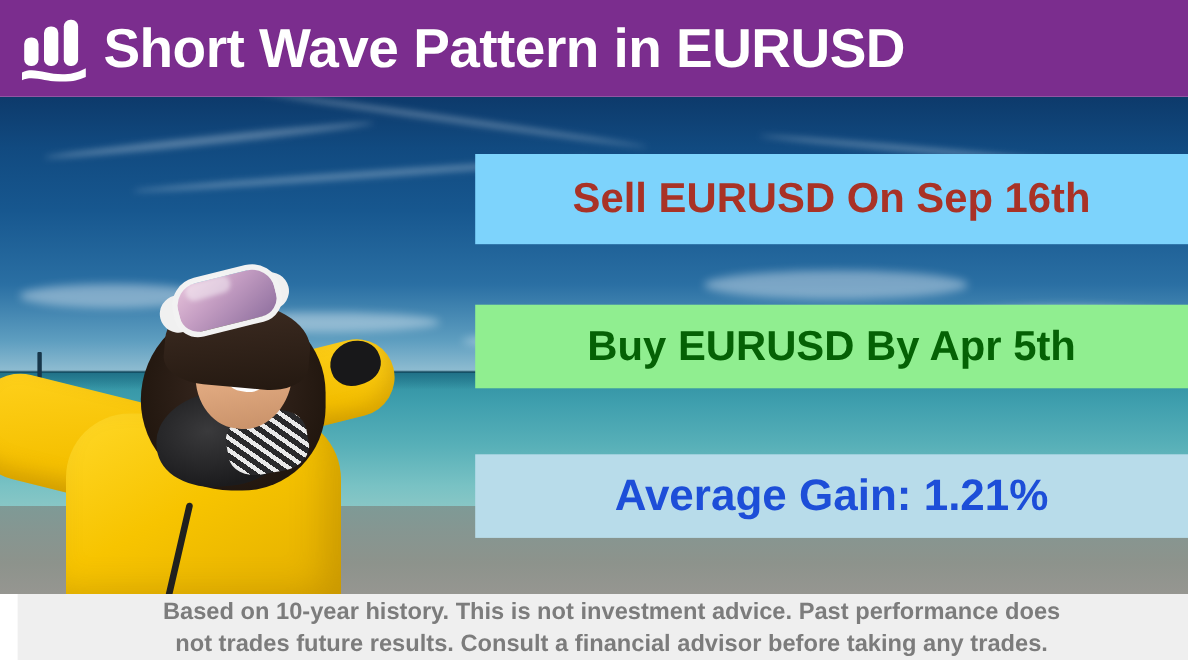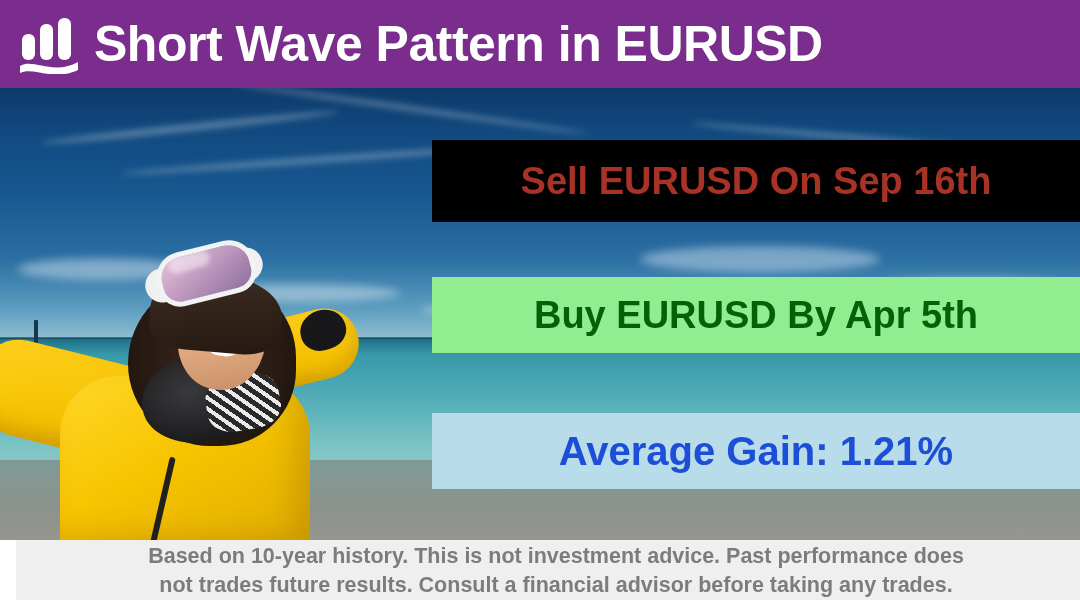--- a/index.html
+++ b/index.html
@@ -265,21 +265,21 @@
     position: absolute;
     left: 432px;
     width: 648px;
     display: flex;
     align-items: center;
     justify-content: center;
     font-weight: bold;
     z-index: 3;
     box-sizing: border-box;
   }
-  .callout-1 { top: 140px; height: 82px;  background: #000000; color: #A93226; font-size: 38px; }
+  .callout-1 { top: 140px; height: 82px;  background: #7dd3fc; color: #A93226; font-size: 38px; }
   .callout-2 { top: 277px; height: 76px;  background: #90EE90; color: #056105; font-size: 38px; }
   .callout-3 { top: 413px; height: 76px;  background: #B8DCEA; color: #1d4ed8; font-size: 40px; }
 
   
   .disclaimer {
     position: absolute;
     left: 16px; top: 540px;
     width: 1080px;
     height: 60px;
     background: #EFEFEF;

